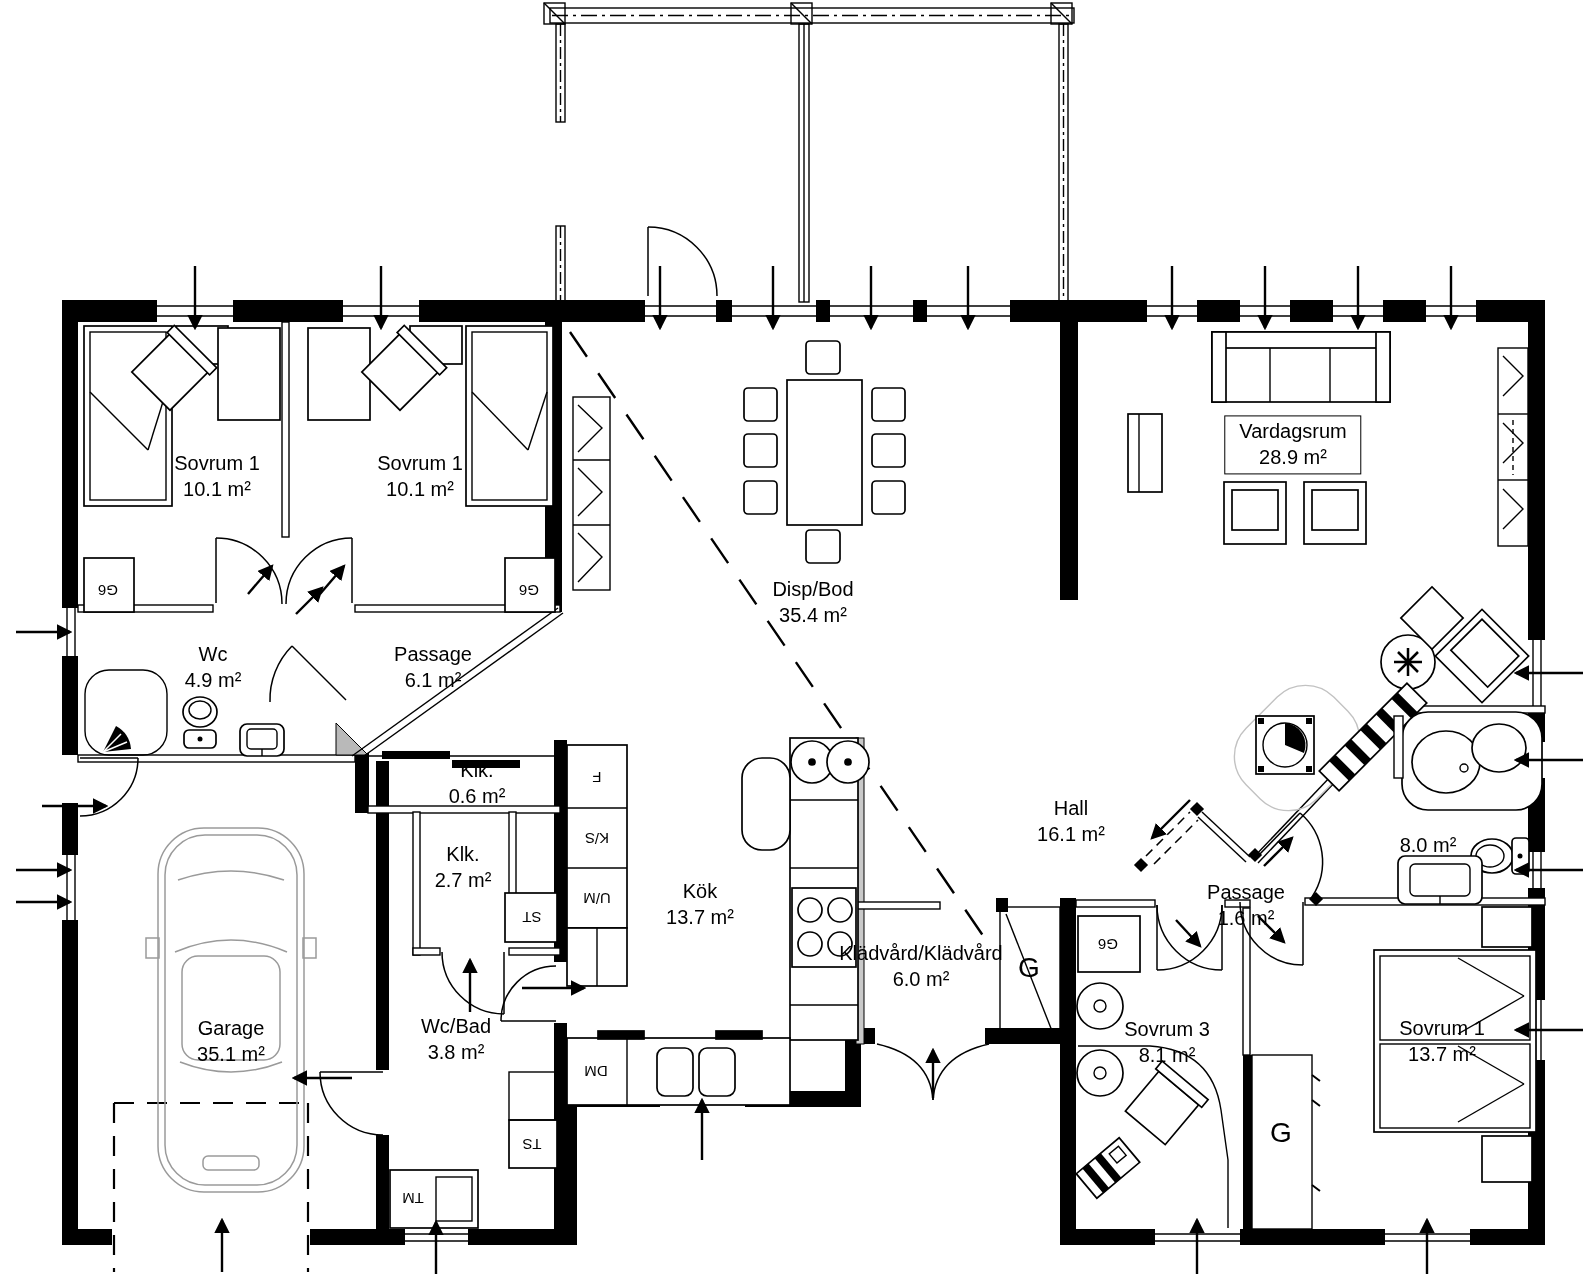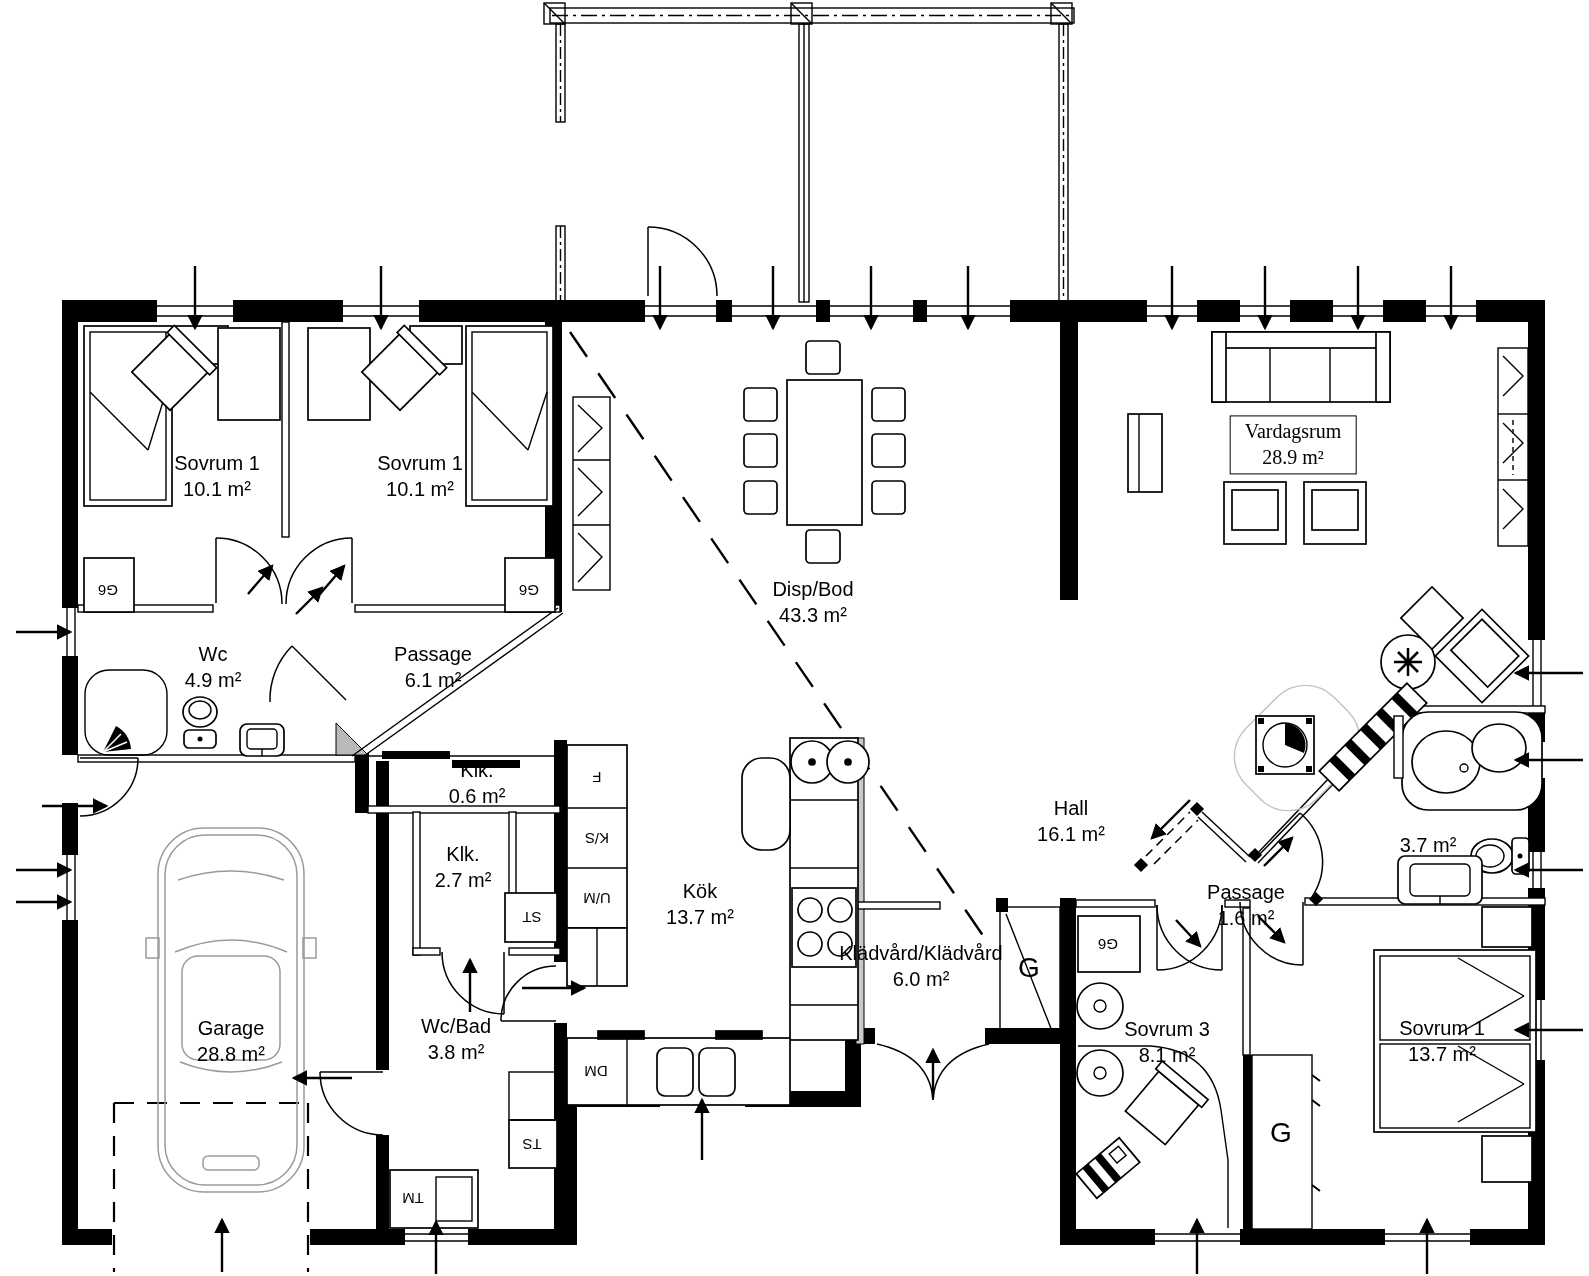--- a/index.html
+++ b/index.html
@@ -2,21 +2,21 @@
 <html><head>
 <meta charset="utf-8">
 <style>
   html,body{margin:0;padding:0;background:#fff;}
   .stage{position:relative;width:1589px;height:1276px;background:#fff;overflow:hidden;
          font-family:"Liberation Sans", sans-serif;color:#000;}
   .stage svg{position:absolute;left:0;top:0;}
   .lbl{position:absolute;transform:translate(-50%,-50%);text-align:center;
        font-size:20px;line-height:1.28;white-space:nowrap;z-index:5;}
   .lbl .nm,.lbl .ar{pointer-events:none;}
-  .boxed{background:#fff;border:1.6px solid #000;padding:3px 14px;font-family:Liberation Serif, serif;}
+  .boxed{background:#fff;border:1.6px solid #000;padding:3px 14px;}
   .fix{position:absolute;transform:translate(-50%,-50%);font-size:15px;z-index:5;white-space:nowrap;}
   .rot180{transform:translate(-50%,-50%) rotate(180deg);}
   .bigg{font-size:28px;}
   .thin{stroke:#000;stroke-width:1.4;fill:#fff;}
   .ln{stroke:#000;stroke-width:1.4;fill:none;}
   .fur{stroke:#000;stroke-width:1.7;fill:#fff;}
   .blk{fill:#000;stroke:none;}
   .door{stroke:#000;stroke-width:1.5;fill:none;}
   .arrow{stroke:#000;stroke-width:2.4;fill:none;}
   .car{stroke:#9a9a9a;stroke-width:1.5;fill:none;}
@@ -508,21 +508,21 @@
 <div class="lbl" style="left:420px;top:477px">
       <div class="nm">Sovrum 1</div>
       <div class="ar">10.1 m²</div>
     </div>
 <div class="lbl boxed" style="left:1293px;top:445px">
       <div class="nm">Vardagsrum</div>
       <div class="ar">28.9 m²</div>
     </div>
 <div class="lbl" style="left:813px;top:603px">
       <div class="nm">Disp/Bod</div>
-      <div class="ar">43.3 m²</div>
+      <div class="ar">35.4 m²</div>
     </div>
 <div class="lbl" style="left:213px;top:668px">
       <div class="nm">Wc</div>
       <div class="ar">4.9 m²</div>
     </div>
 <div class="lbl" style="left:433px;top:668px">
       <div class="nm">Passage</div>
       <div class="ar">6.1 m²</div>
     </div>
 <div class="lbl" style="left:477px;top:784px">
@@ -532,41 +532,41 @@
 <div class="lbl" style="left:463px;top:868px">
       <div class="nm">Klk.</div>
       <div class="ar">2.7 m²</div>
     </div>
 <div class="lbl" style="left:456px;top:1040px">
       <div class="nm">Wc/Bad</div>
       <div class="ar">3.8 m²</div>
     </div>
 <div class="lbl" style="left:231px;top:1042px">
       <div class="nm">Garage</div>
-      <div class="ar">28.8 m²</div>
+      <div class="ar">35.1 m²</div>
     </div>
 <div class="lbl" style="left:700px;top:905px">
       <div class="nm">Kök</div>
       <div class="ar">13.7 m²</div>
     </div>
 <div class="lbl" style="left:921px;top:967px">
       <div class="nm">Klädvård/Klädvård</div>
       <div class="ar">6.0 m²</div>
     </div>
 <div class="lbl" style="left:1071px;top:822px">
       <div class="nm">Hall</div>
       <div class="ar">16.1 m²</div>
     </div>
 <div class="lbl" style="left:1246px;top:906px">
       <div class="nm">Passage</div>
       <div class="ar">1.6 m²</div>
     </div>
 <div class="lbl" style="left:1428px;top:846px">
       <div class="nm"></div>
-      <div class="ar">3.7 m²</div>
+      <div class="ar">8.0 m²</div>
     </div>
 <div class="lbl" style="left:1167px;top:1043px">
       <div class="nm">Sovrum 3</div>
       <div class="ar">8.1 m²</div>
     </div>
 <div class="lbl" style="left:1442px;top:1042px">
       <div class="nm">Sovrum 1</div>
       <div class="ar">13.7 m²</div>
     </div>
 

